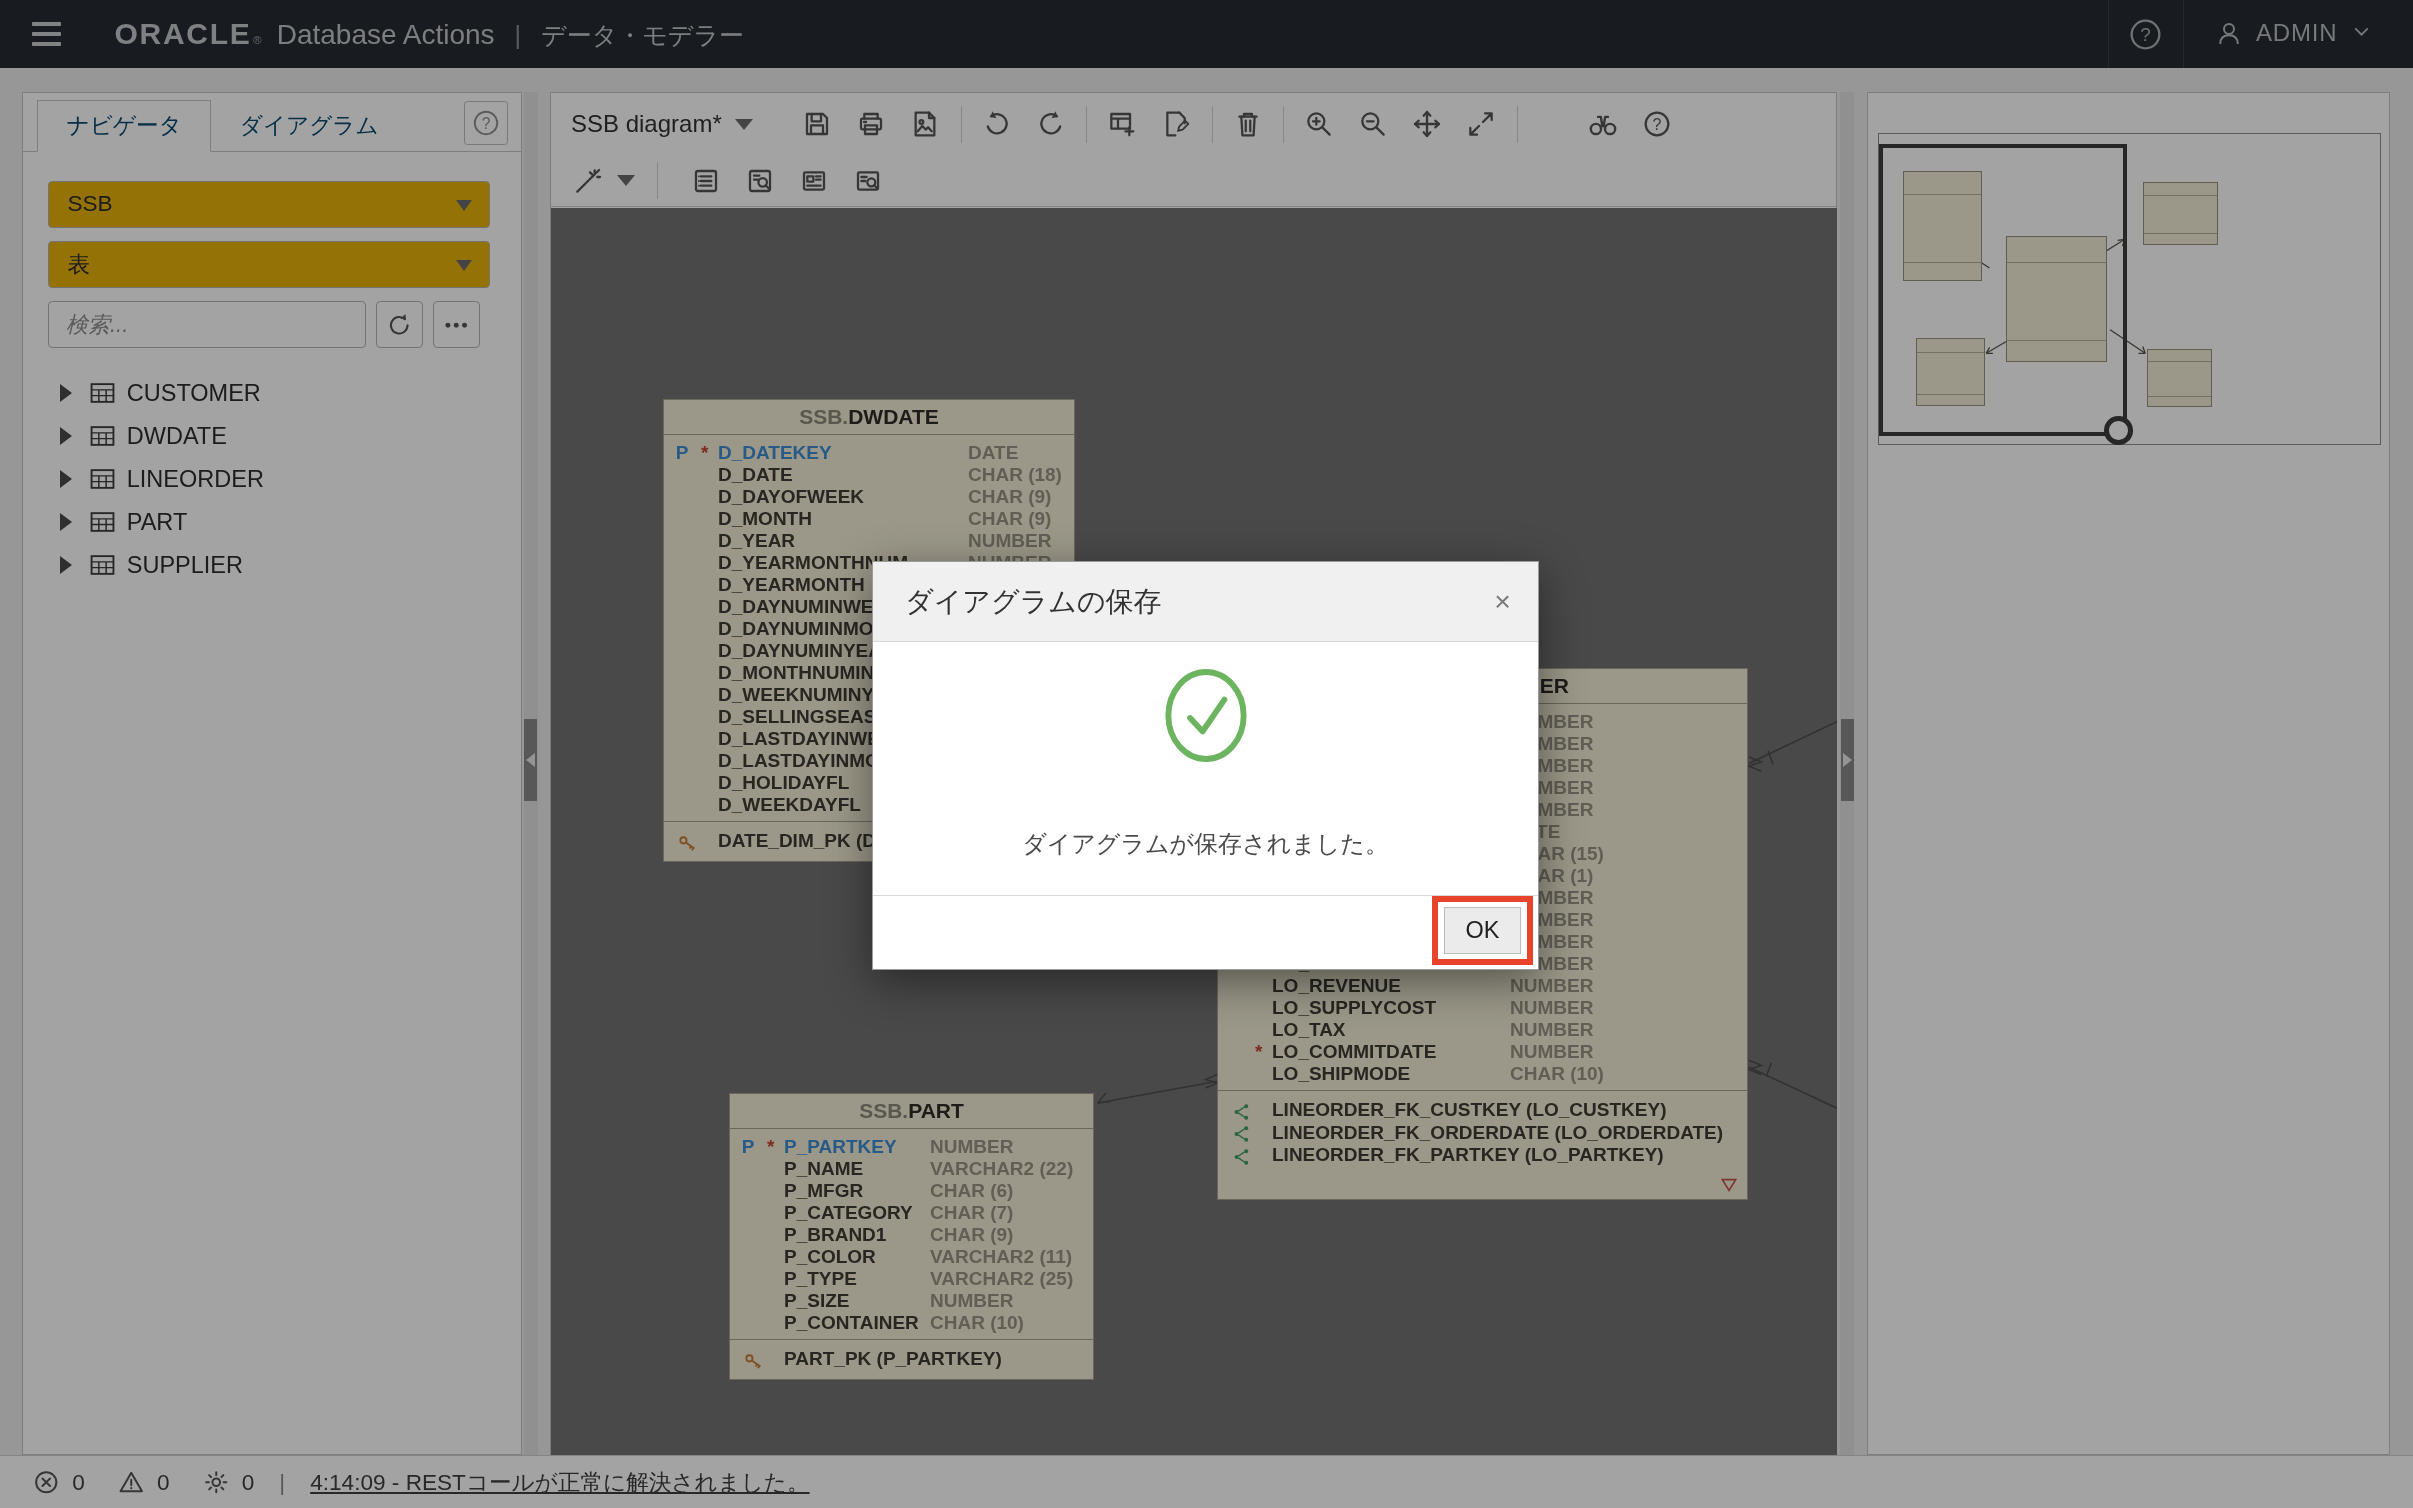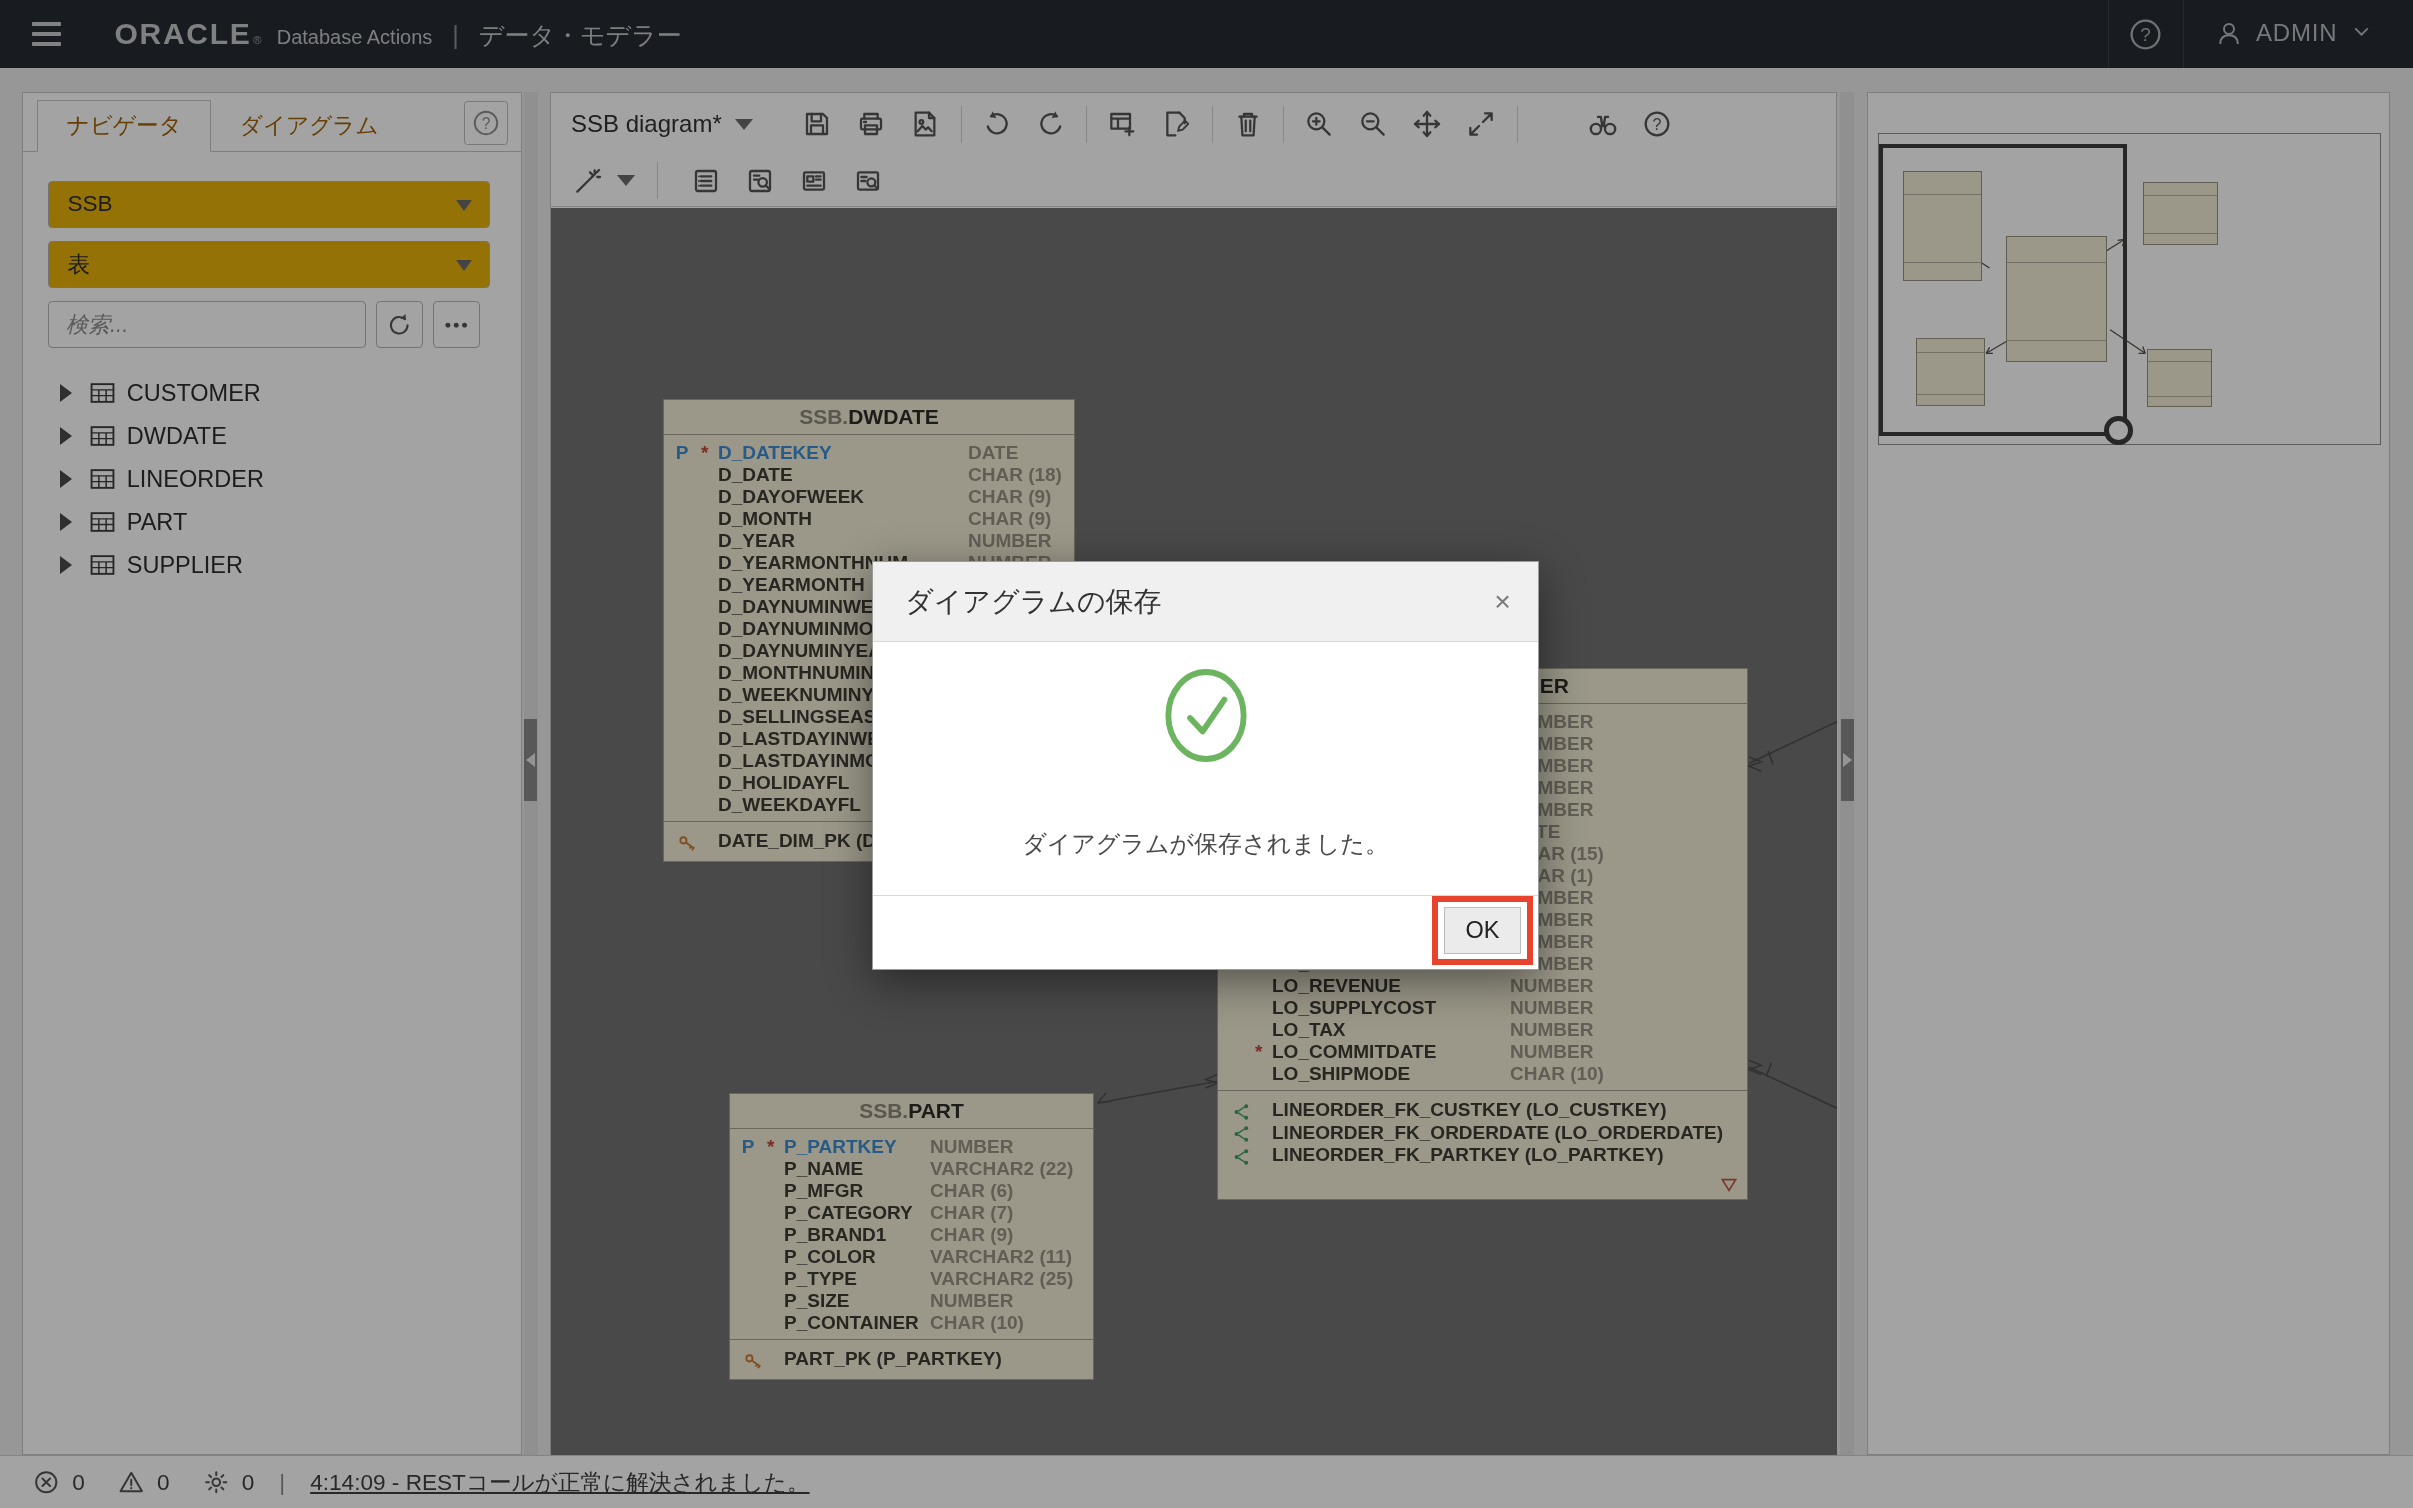--- a/index.html
+++ b/index.html
@@ -7,36 +7,36 @@
   body { font-family:"Liberation Sans","DejaVu Sans",sans-serif; background:#ececec; position:relative; overflow:hidden; }
   .app { position:absolute; inset:0; width:2413px; height:1508px; background:#ececec; }
 
   
   .topbar { position:absolute; left:0; top:0; width:2413px; height:68px; background:#262b33; display:flex; align-items:center; }
   .hamburger { width:28.5px; height:23.5px; margin-left:32px; display:flex; flex-direction:column; justify-content:space-between; cursor:pointer; }
   .hamburger span { display:block; height:3.4px; background:#c9cbce; border-radius:0.8px; }
   .brand { display:flex; align-items:baseline; margin-left:54px; }
   .brand .oracle { color:#c6c8ca; font-size:30px; font-weight:700; letter-spacing:1.7px; }
   .brand .reg { color:#9aa0a6; font-size:11.7px; vertical-align:super; margin-left:1.7px; }
-  .brand .product { color:#c3c5c8; font-size:20px; font-weight:400; margin-left:15px; }
+  .brand .product { color:#c3c5c8; font-size:28px; font-weight:400; margin-left:15px; }
   .brand .pipe { color:#8b9096; font-size:25px; margin:0 20px; font-weight:300; }
   .brand .appname { color:#c3c5c8; font-size:25px; }
   .topbar-right { margin-left:auto; display:flex; align-items:center; height:100%; }
   .tb-sep { width:0.8px; height:68px; background:#3a4048; }
   .tb-help { width:75px; height:68px; display:flex; align-items:center; justify-content:center; cursor:pointer; }
   .tb-user { display:flex; align-items:flex-start; gap:11.7px; padding:0 39px 0 30px; cursor:pointer; }
   .tb-user .uname { color:#b9bcc0; font-size:24px; letter-spacing:0.8px; }
 
   
   .panel { position:absolute; background:#ffffff; border:0.8px solid #c6c6c6; }
 
   
   .left-panel { left:22px; top:92px; width:500px; height:1363px; }
   .lp-tabs { position:relative; height:59px; border-bottom:0.8px solid #c6c6c6; display:flex; align-items:flex-end; }
-  .lp-tab { height:52px; margin-top:6.7px; display:flex; align-items:center; justify-content:center; padding:0 28.5px; font-size:22.6px; color:#a16207; cursor:pointer; white-space:nowrap; }
+  .lp-tab { height:52px; margin-top:6.7px; display:flex; align-items:center; justify-content:center; padding:0 28.5px; font-size:22.6px; color:#0c4a6e; cursor:pointer; white-space:nowrap; }
   .lp-tab.active { border:0.8px solid #c6c6c6; border-bottom:0.8px solid #fff; margin-bottom:-0.8px; margin-left:14.2px; background:#fff; }
   .lp-help { position:absolute; right:13.4px; top:8.4px; width:44px; height:44px; border:0.8px solid #bdbdbd; border-radius:3.4px; display:flex; align-items:center; justify-content:center; cursor:pointer; }
   .lp-body { padding:28.5px 25px 0 25px; }
   .lp-select { position:relative; width:442px; height:47px; border:0.8px solid #b5b5b5; border-radius:4.2px; margin-bottom:13.4px; display:flex; align-items:center; padding:0 18.4px; font-size:22.6px; color:#2e2e2e; cursor:pointer; background:#eab308; }
   .lp-select .caret { position:absolute; right:17px; top:18.4px; width:0; height:0; border-left:8.4px solid transparent; border-right:8.4px solid transparent; border-top:11px solid #6b6b6b; }
   .lp-search-row { display:flex; gap:10px; margin-bottom:23.5px; }
   .lp-search { width:318px; height:47px; border:0.8px solid #b5b5b5; border-radius:4.2px; font-size:22px; font-style:italic; color:#3a3a3a; padding:0 17px; outline:none; background:#fff; }
   .lp-search::placeholder { color:#8d8d8d; font-style:italic; }
   .sq-btn { width:47px; height:47px; border:0.8px solid #b5b5b5; border-radius:4.2px; background:#fff; display:flex; align-items:center; justify-content:center; cursor:pointer; }
   .tree { }

